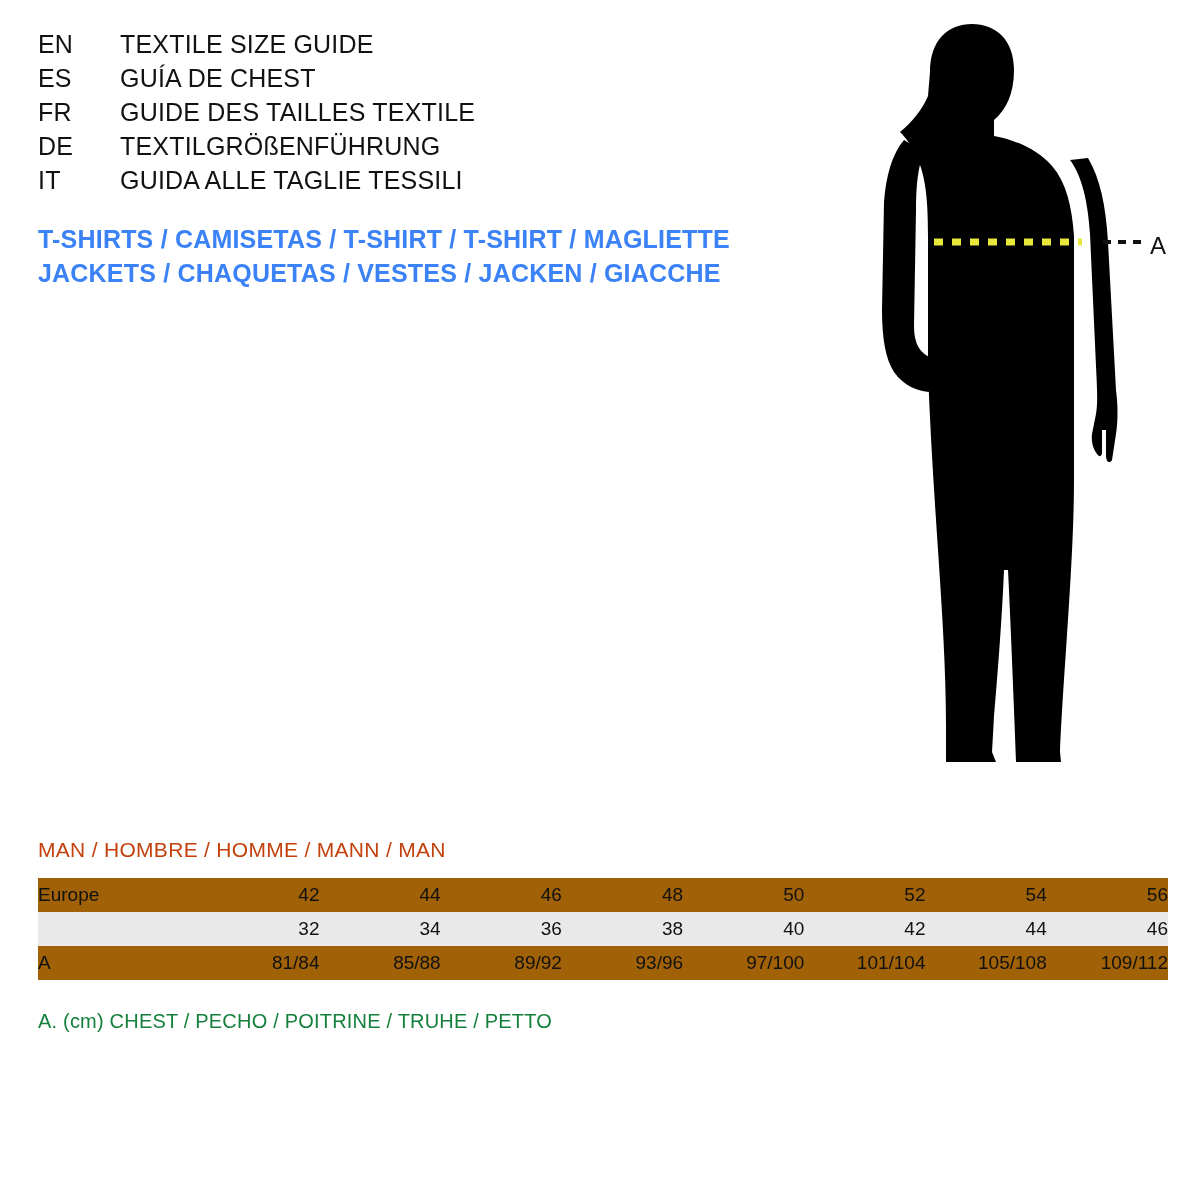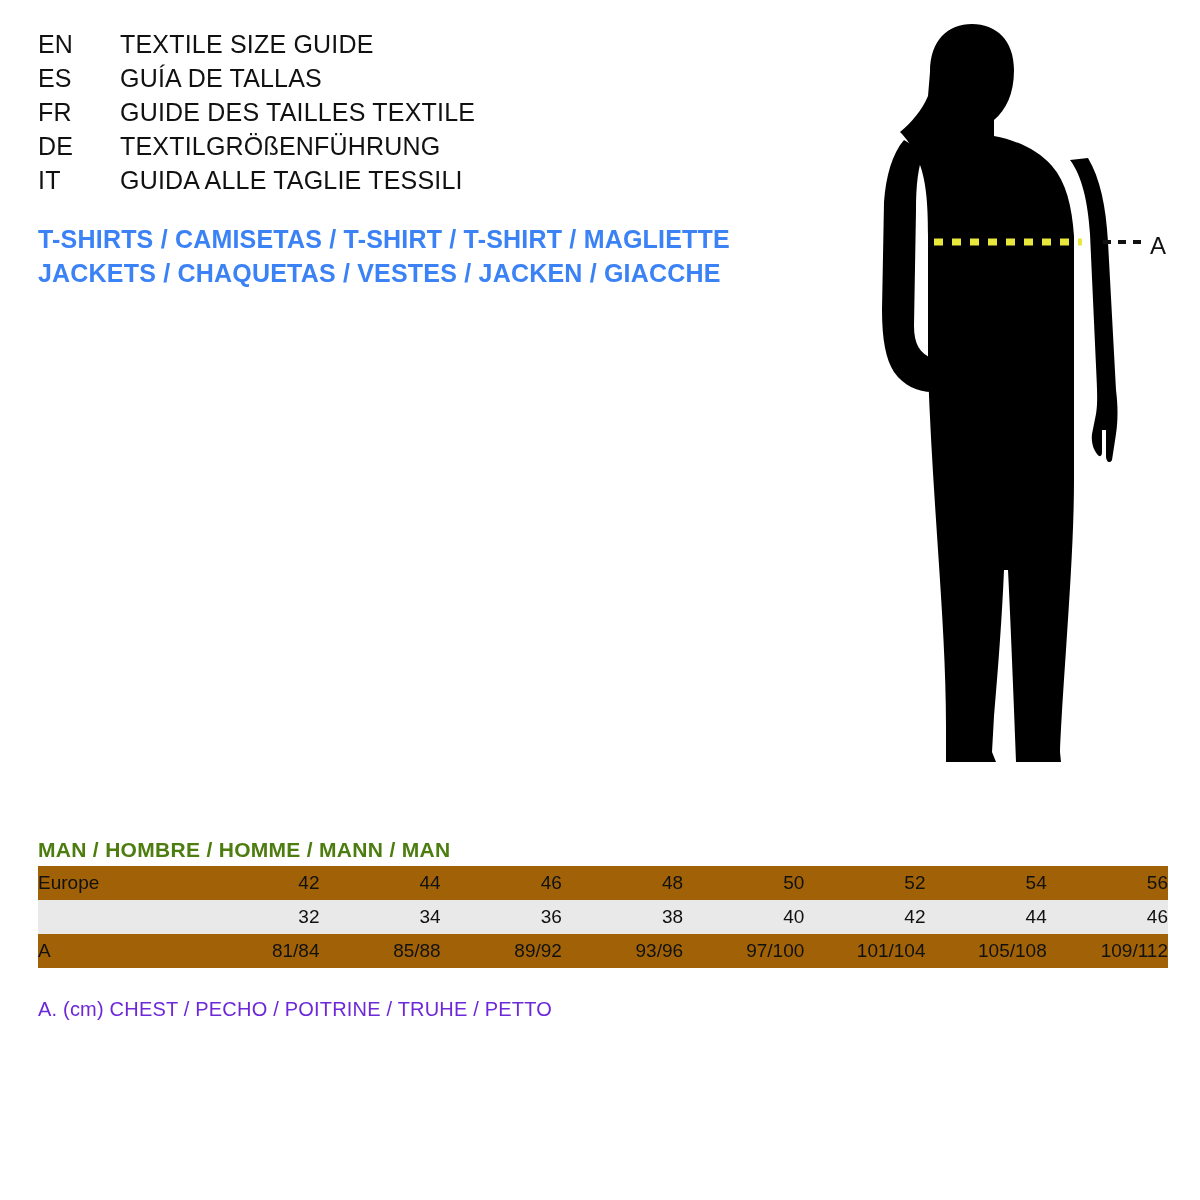--- a/index.html
+++ b/index.html
@@ -85,24 +85,24 @@
 
   
   #table-section {
     position: absolute;
     left: 38px;
     top: 838px;
     width: 1130px;
   }
   #man-title {
     font-size: 21px;
-    font-weight: bold;
+    font-weight: normal;
     letter-spacing: 0.3px;
-    margin-bottom: 4px;
-    color: #4d7c0f;
+    margin-bottom: 16px;
+    color: #c2410c;
   }
   table.size-table {
     border-collapse: collapse;
     width: 1130px;
     table-layout: fixed;
     font-size: 19px;
     color: #111;
   }
   table.size-table col.label-col { width: 160px; }
   table.size-table col.val-col   { width: 121px; }
@@ -128,34 +128,34 @@
     padding-left: 6px;
     text-align: left;
   }
   td.val {
     text-align: right;
   }
   #footnote {
     margin-top: 30px;
     font-size: 20px;
     letter-spacing: 0.2px;
-    color: #6d28d9;
+    color: #15803d;
   }
 </style>
 </head>
 <body>
 
 <div id="lang-block">
   <div class="lang-row">
     <span class="lang-code">EN</span>
     <span class="lang-text">TEXTILE SIZE GUIDE</span>
   </div>
   <div class="lang-row">
     <span class="lang-code">ES</span>
-    <span class="lang-text">GUÍA DE TALLAS</span>
+    <span class="lang-text">GUÍA DE CHEST</span>
   </div>
   <div class="lang-row">
     <span class="lang-code">FR</span>
     <span class="lang-text">GUIDE DES TAILLES TEXTILE</span>
   </div>
   <div class="lang-row">
     <span class="lang-code">DE</span>
     <span class="lang-text">TEXTILGRÖßENFÜHRUNG</span>
   </div>
   <div class="lang-row">

